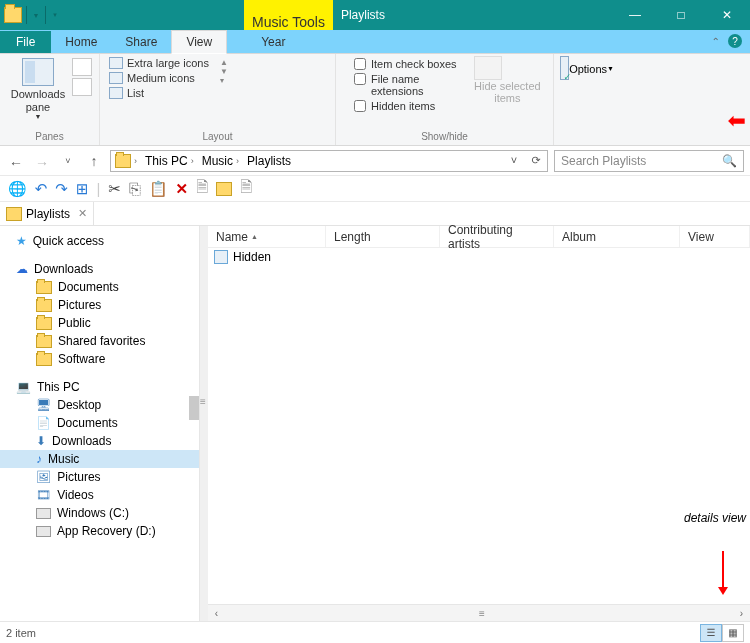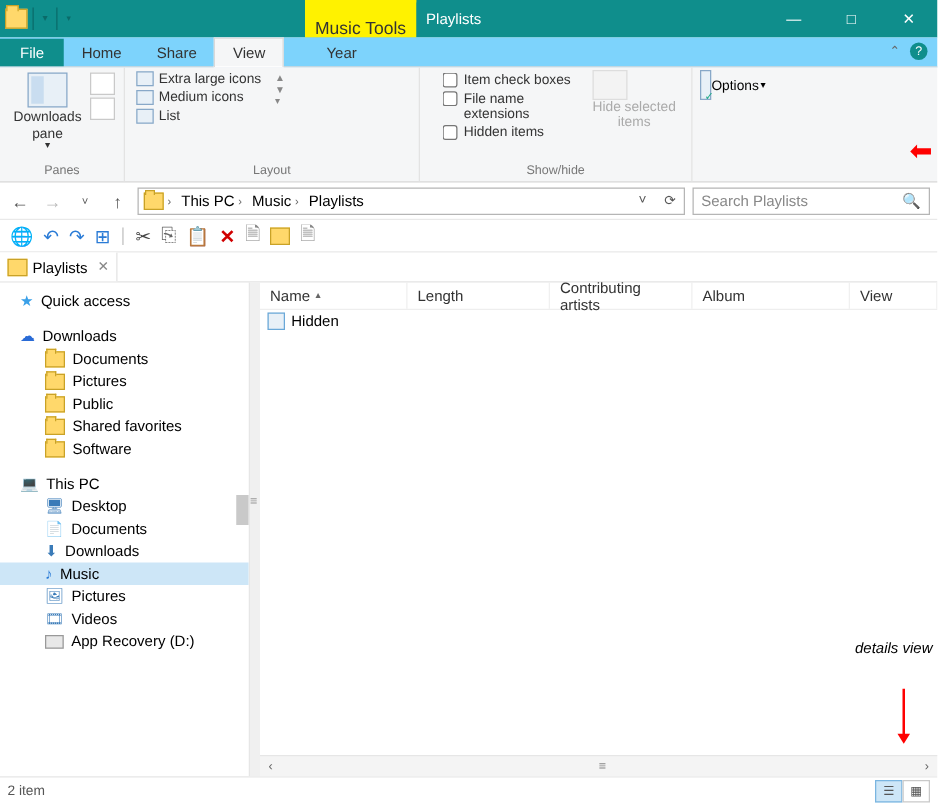--- a/index.html
+++ b/index.html
@@ -375,20 +375,24 @@
     <div class="node child">
         <span class="pc">🖼</span>
         <span>Pictures</span>
       </div>
     <div class="node child">
         <span class="pc">🎞</span>
         <span>Videos</span>
       </div>
     <div class="node child">
         <span class="drive"></span>
+        <span>Windows (C:)</span>
+      </div>
+    <div class="node child">
+        <span class="drive"></span>
         <span>App Recovery (D:)</span>
       </div>
     <div class="tree-scroll-grip"></div>
   </div>
 
   <div class="splitter"></div>
 
   <div class="filepane">
     <div class="cols">
       <div class="col name">

